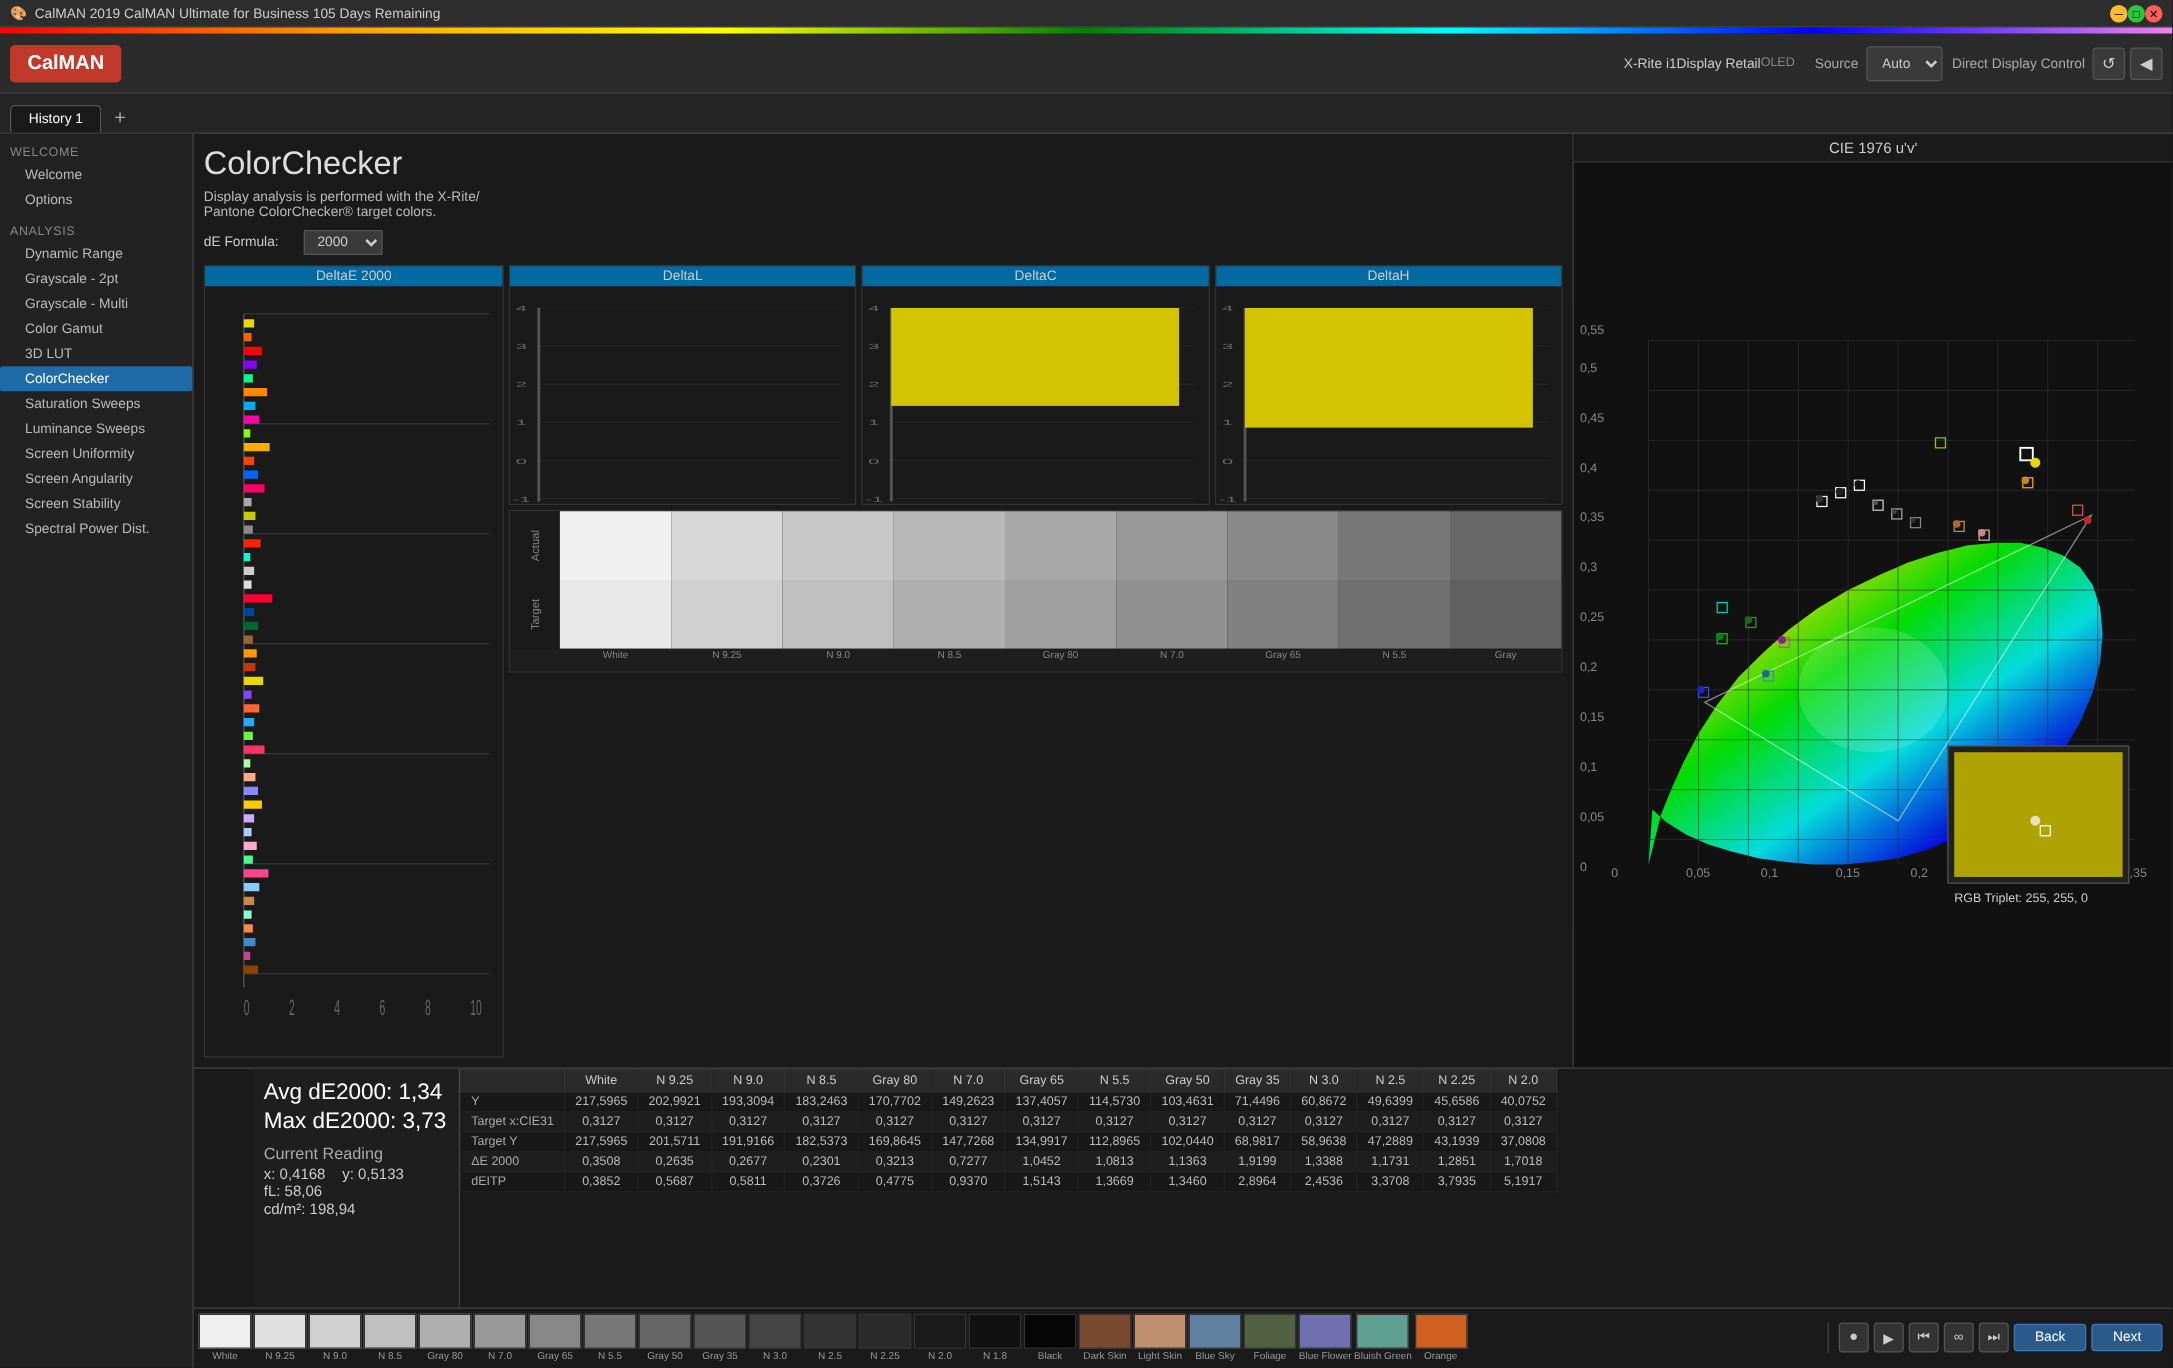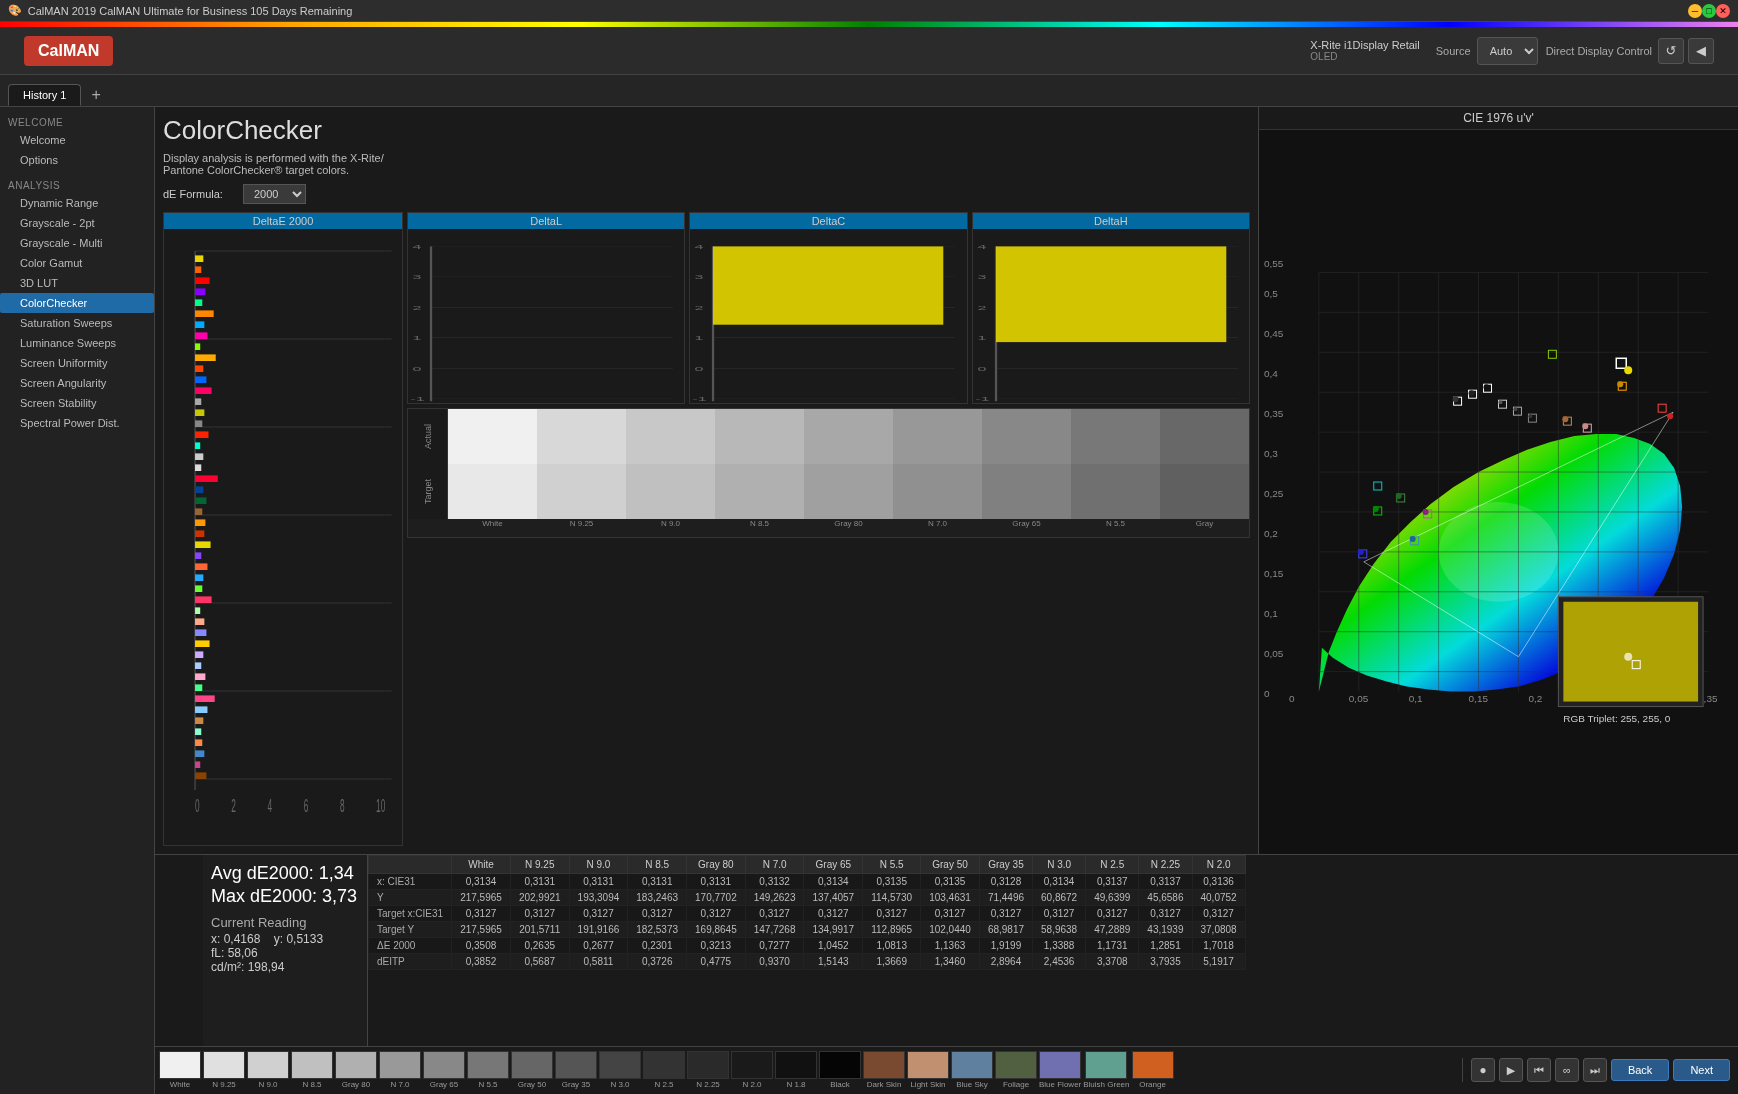--- a/index.html
+++ b/index.html
@@ -26,21 +26,21 @@
       height: 5px;
       background: linear-gradient(to right, red, orange, yellow, green, cyan, blue, violet);
     }
 
     
     #toolbar {
       background: #2b2b2b;
       height: 48px;
       display: flex;
       align-items: center;
-      padding: 0 24px;
+      padding: 0 8px;
       border-bottom: 1px solid #444;
       gap: 8px;
     }
     #logo-btn {
       background: #c0392b;
       color: white;
       font-weight: bold;
       font-size: 16px;
       padding: 6px 14px;
       border-radius: 4px;
@@ -375,21 +375,21 @@
   <button class="win-btn max">□</button>
   <button class="win-btn close">✕</button>
 </div>
 
 <div id="rainbow"></div>
 
 <div id="toolbar">
   <button id="logo-btn">CalMAN</button>
   <div id="toolbar-spacer"></div>
 
-  <div style="display:flex;flex-direction:column;align-items:flex-start;margin-right:8px;">
+  <div style="display:flex;flex-direction:row;align-items:flex-start;margin-right:8px;">
     <span style="font-size:11px;color:#ccc;">X-Rite i1Display Retail</span>
     <span style="font-size:10px;color:#888;">OLED</span>
   </div>
 
   <div id="source-area">
     <span class="toolbar-label">Source</span>
     <select class="toolbar-dropdown">
       <option>Auto</option>
     </select>
   </div>
@@ -816,37 +816,20 @@
                 <th>N 5.5</th>
                 <th>Gray 50</th>
                 <th>Gray 35</th>
                 <th>N 3.0</th>
                 <th>N 2.5</th>
                 <th>N 2.25</th>
                 <th>N 2.0</th>
               </tr>
             </thead>
             <tbody id="table-body">
-            <tr>
-                  <td>x: CIE31</td>
-                  <td>0,3134</td>
-                  <td>0,3131</td>
-                  <td>0,3131</td>
-                  <td>0,3131</td>
-                  <td>0,3131</td>
-                  <td>0,3132</td>
-                  <td>0,3134</td>
-                  <td>0,3135</td>
-                  <td>0,3135</td>
-                  <td>0,3128</td>
-                  <td>0,3134</td>
-                  <td>0,3137</td>
-                  <td>0,3137</td>
-                  <td>0,3136</td>
-                </tr>
                 <tr>
                   <td>Y</td>
                   <td>217,5965</td>
                   <td>202,9921</td>
                   <td>193,3094</td>
                   <td>183,2463</td>
                   <td>170,7702</td>
                   <td>149,2623</td>
                   <td>137,4057</td>
                   <td>114,5730</td>

